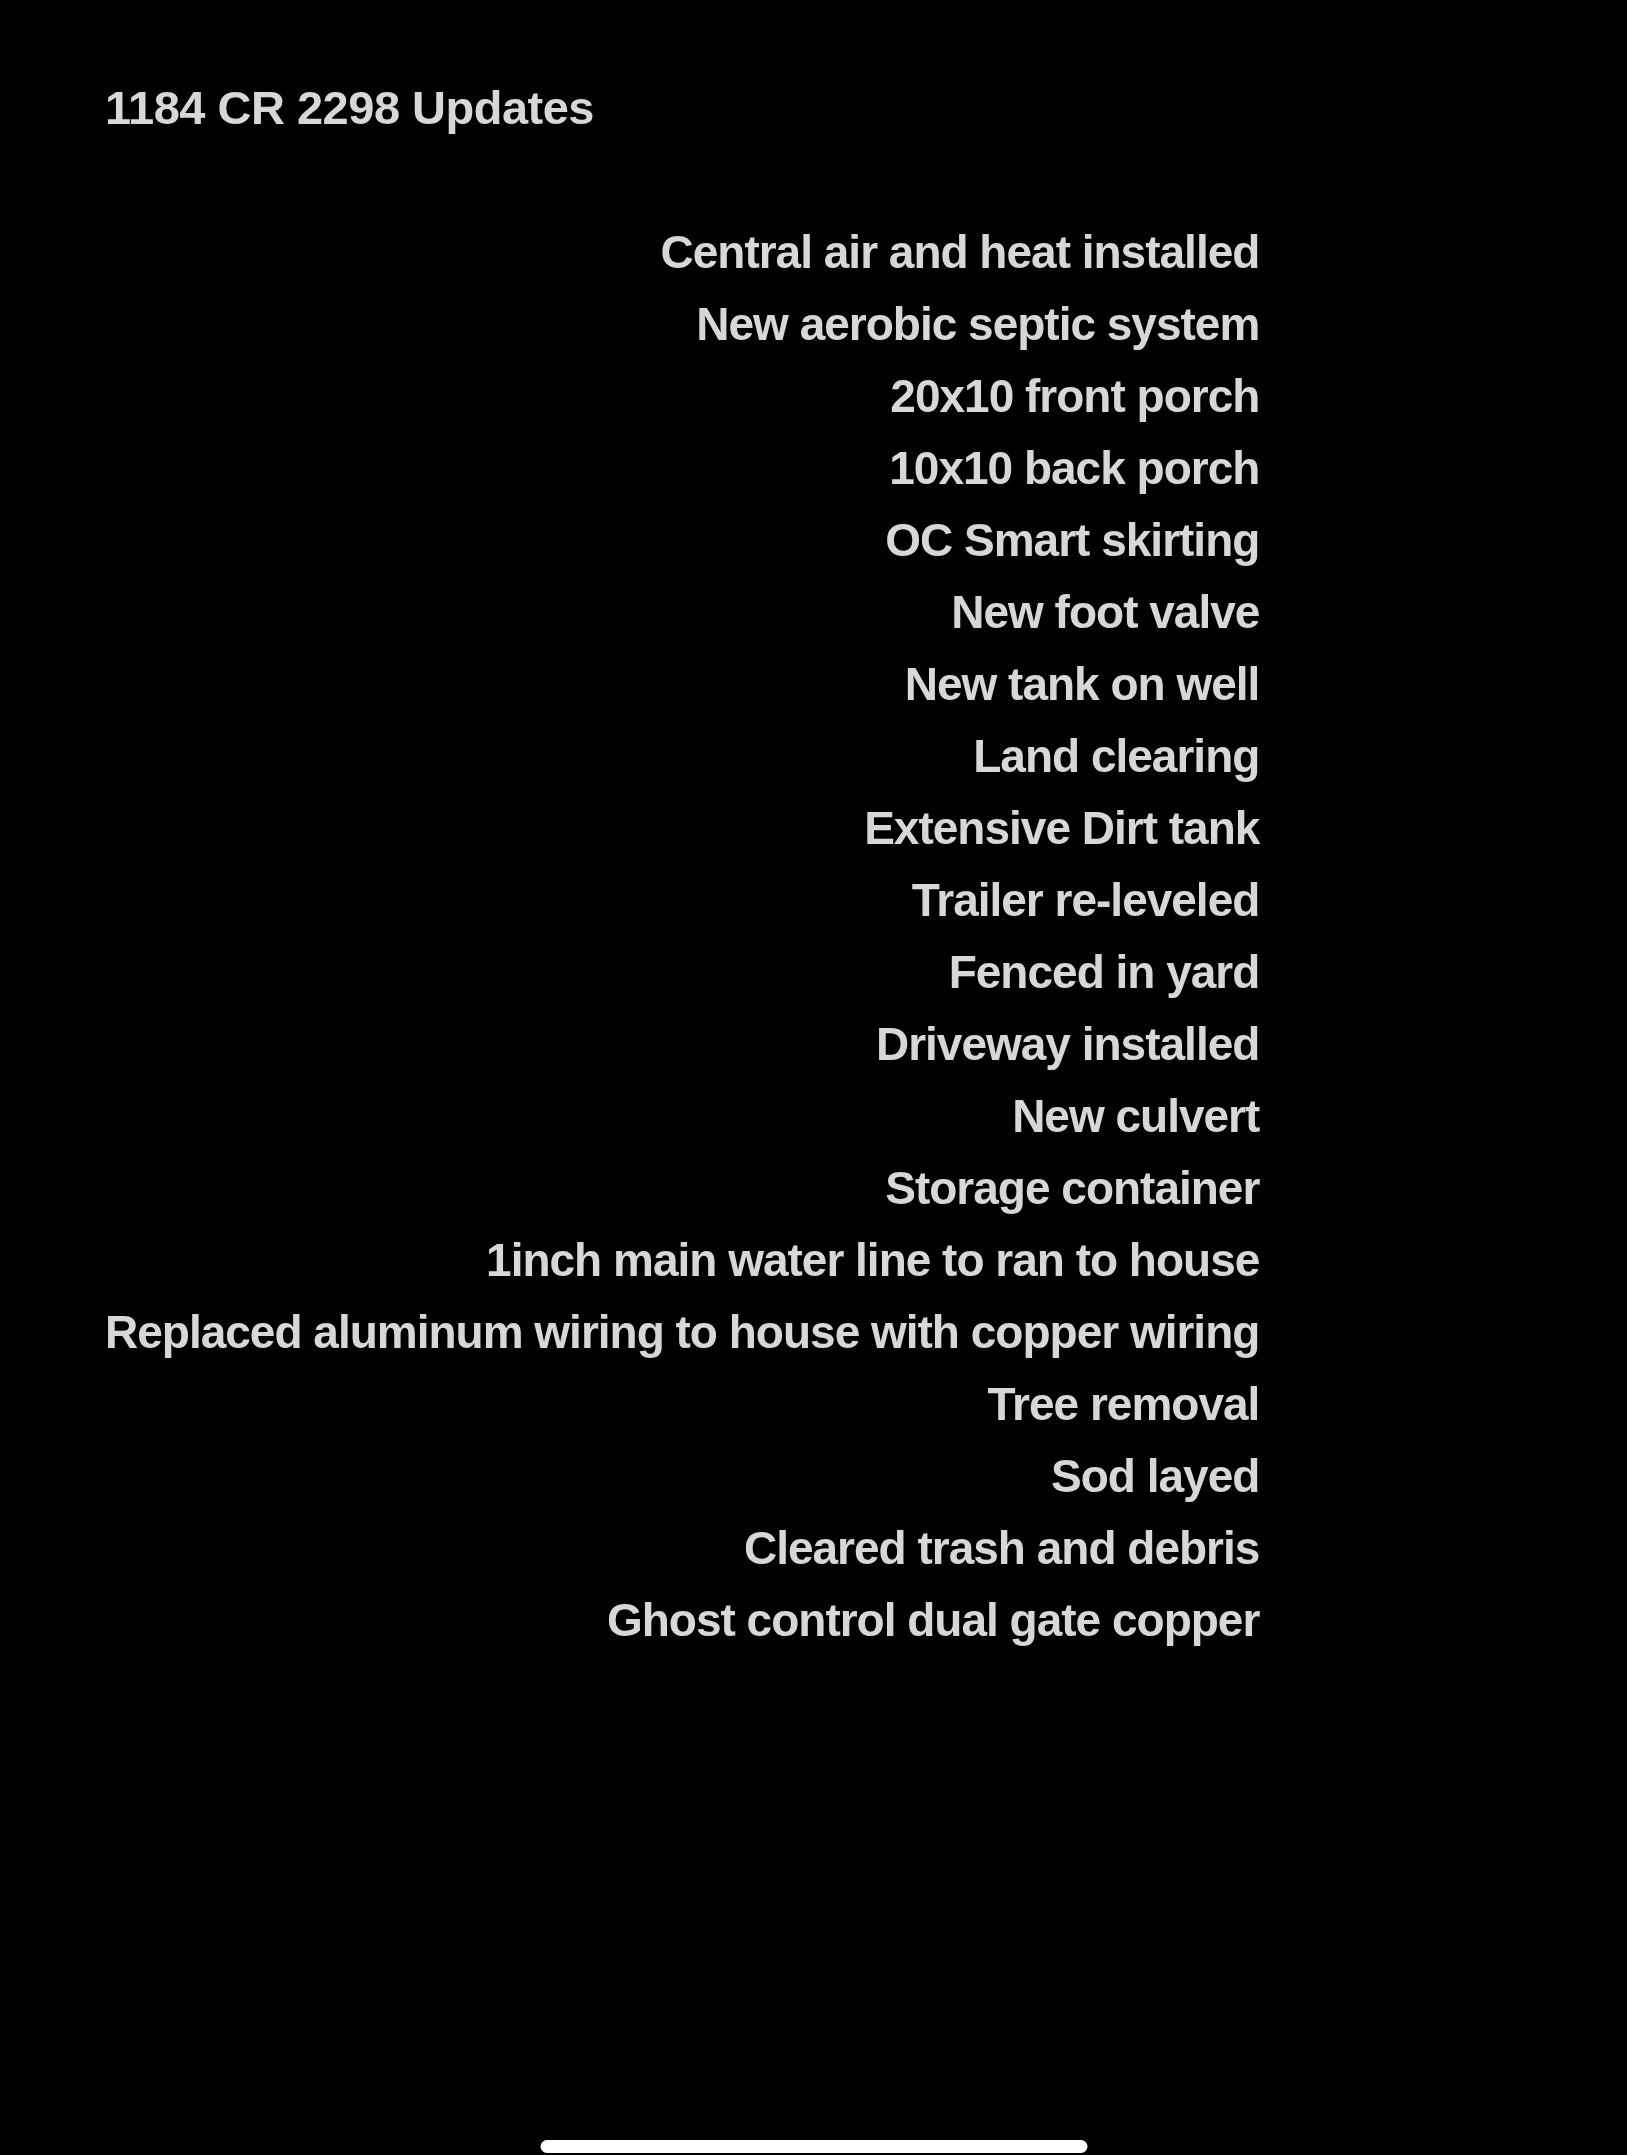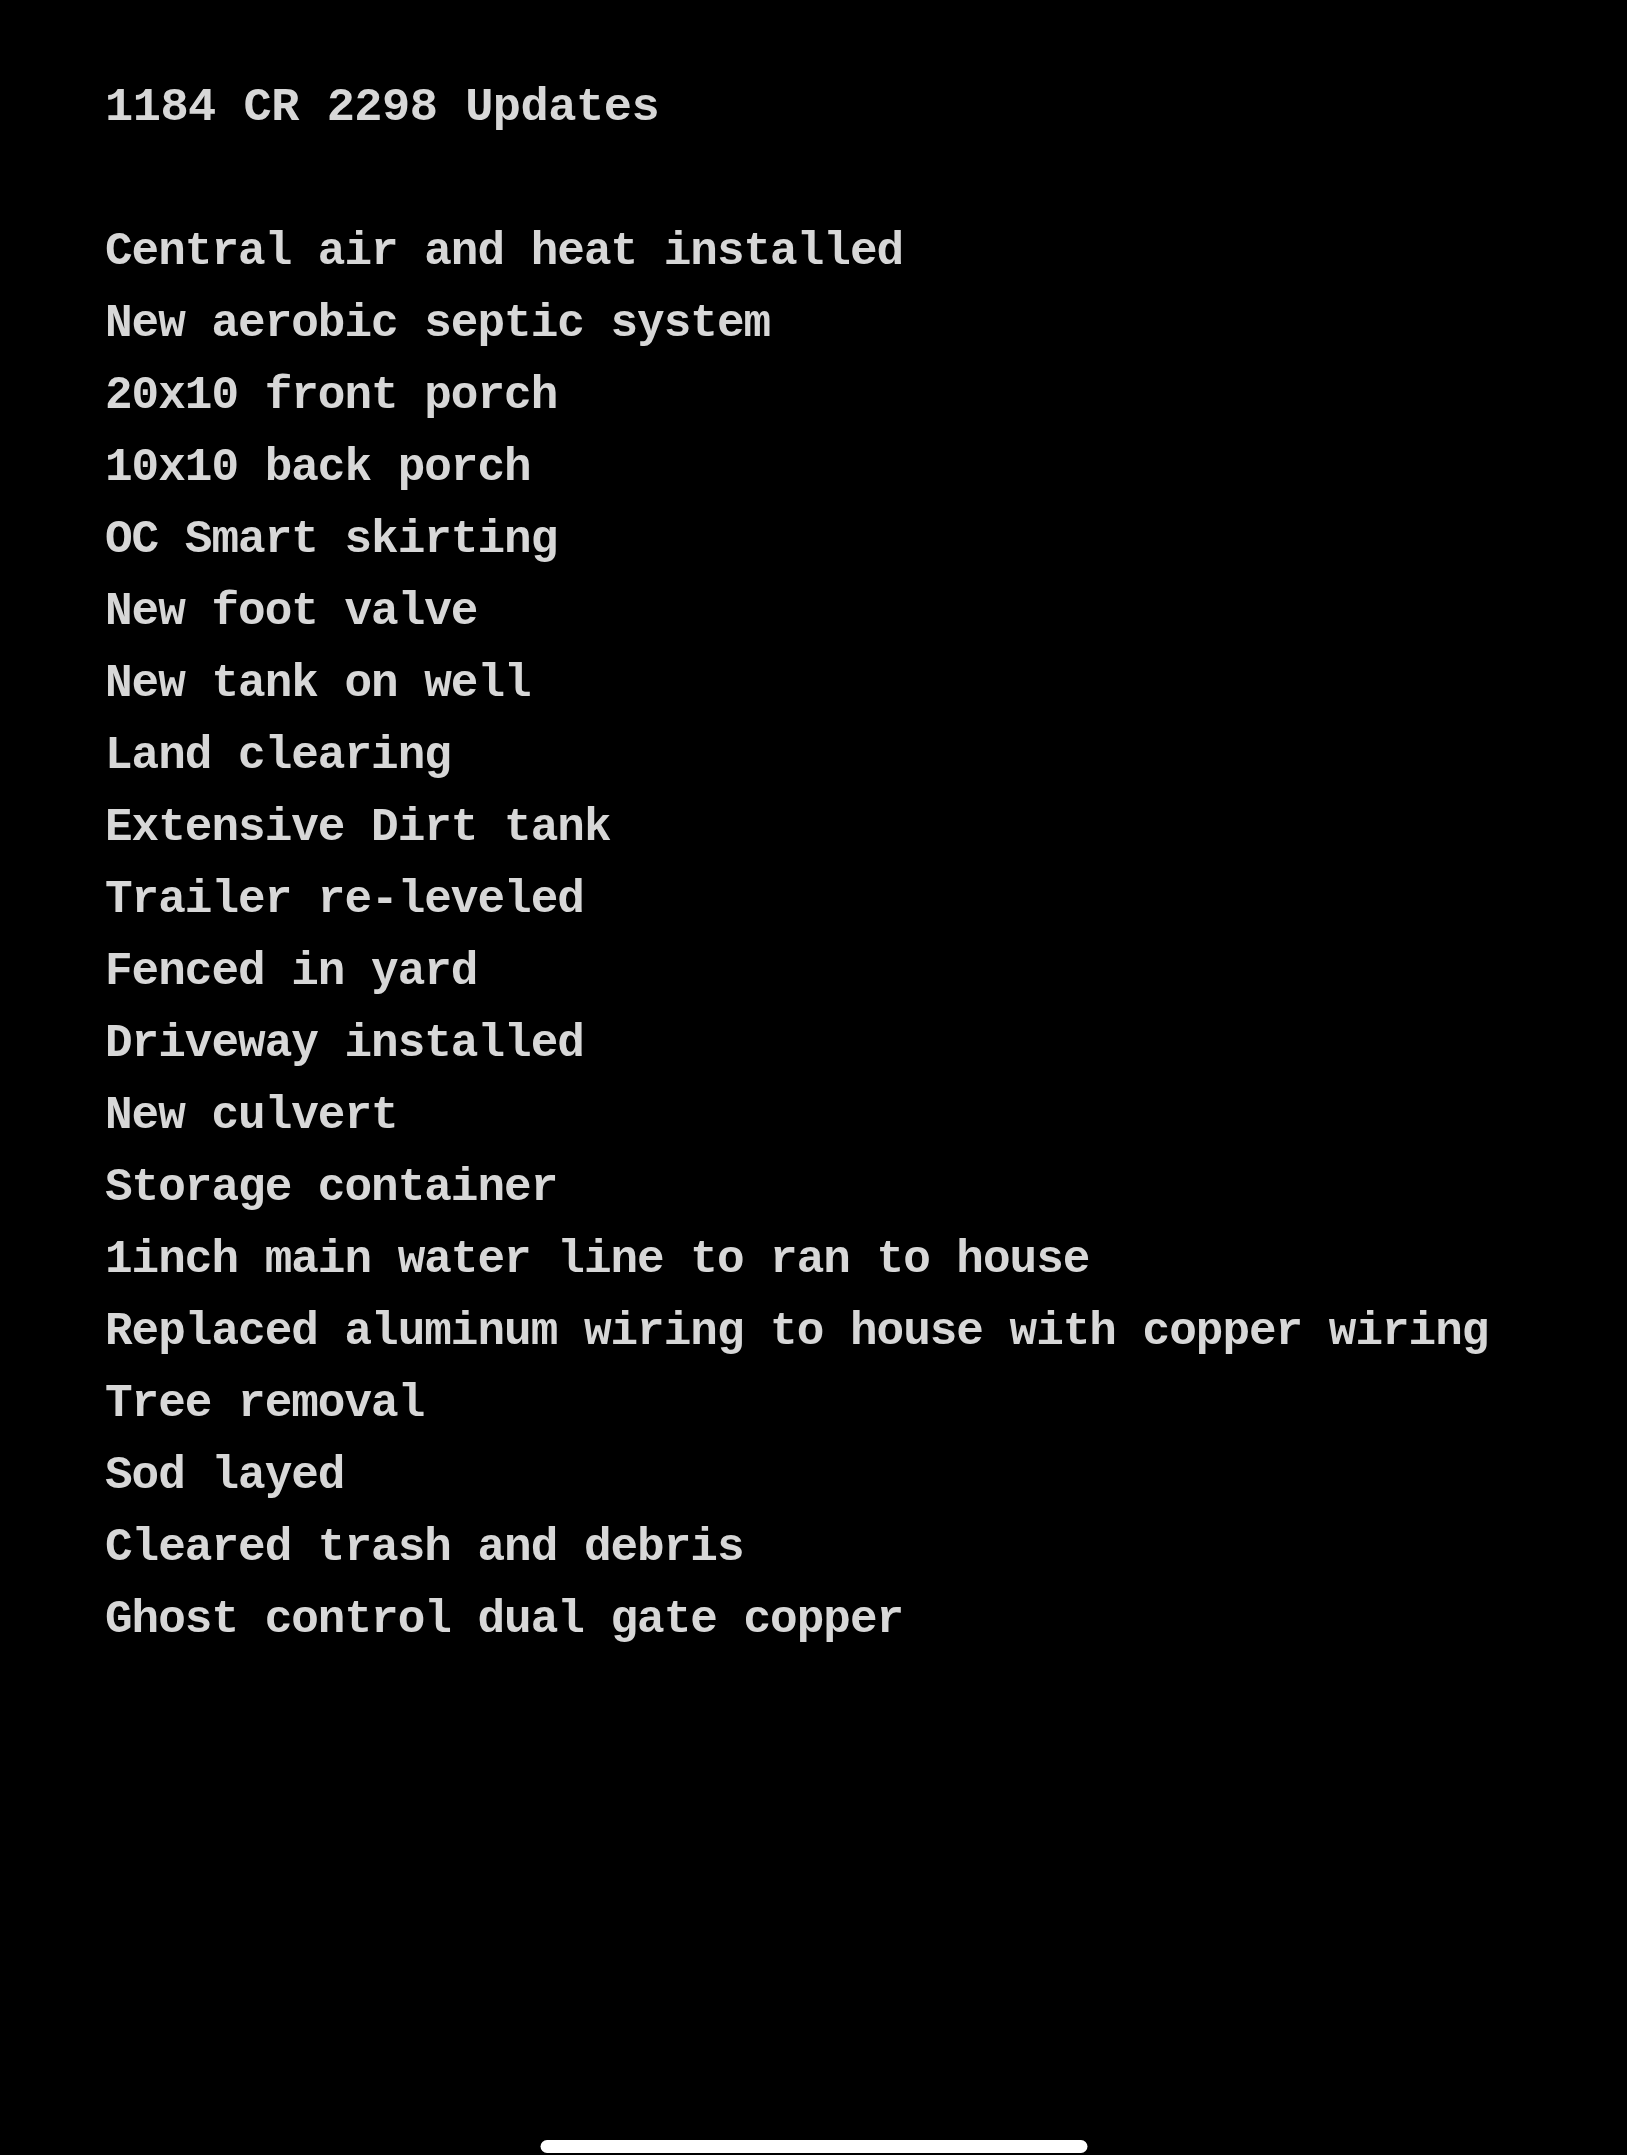--- a/index.html
+++ b/index.html
@@ -6,21 +6,21 @@
     margin: 0;
     padding: 0;
     background: #000000;
   }
   .screen {
     position: relative;
     width: 1627px;
     height: 2155px;
     background: #000000;
     overflow: hidden;
-    font-family: Liberation Mono, monospace;
+    font-family: Liberation Sans, sans-serif;
   }
   .note-title {
     position: absolute;
     left: 105px;
     top: 72px;
     margin: 0;
     font-size: 47px;
     font-weight: 700;
     line-height: 72px;
     letter-spacing: -0.5px;
@@ -32,20 +32,21 @@
     left: 105px;
     top: 216px;
     font-size: 46px;
     font-weight: 600;
     letter-spacing: -1px;
     color: #d7d7d7;
   }
   .note-line {
     line-height: 72px;
     white-space: pre;
+    text-align: right;
   }
   .home-indicator {
     position: absolute;
     left: 50%;
     transform: translateX(-50%);
     top: 2140px;
     width: 547px;
     height: 13px;
     border-radius: 7px;
     background: #ffffff;

